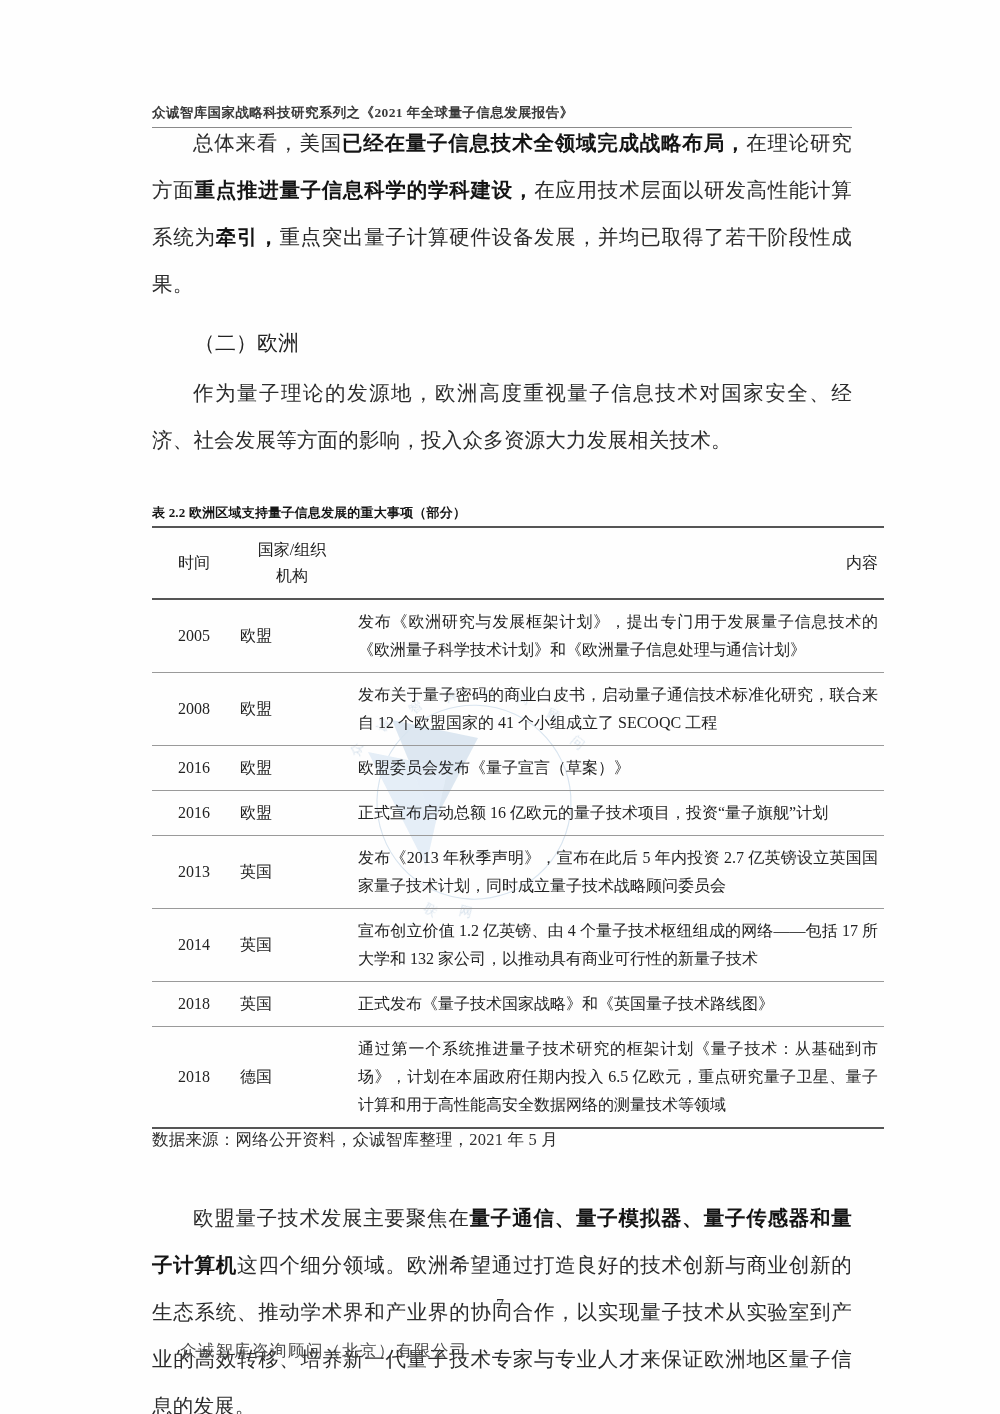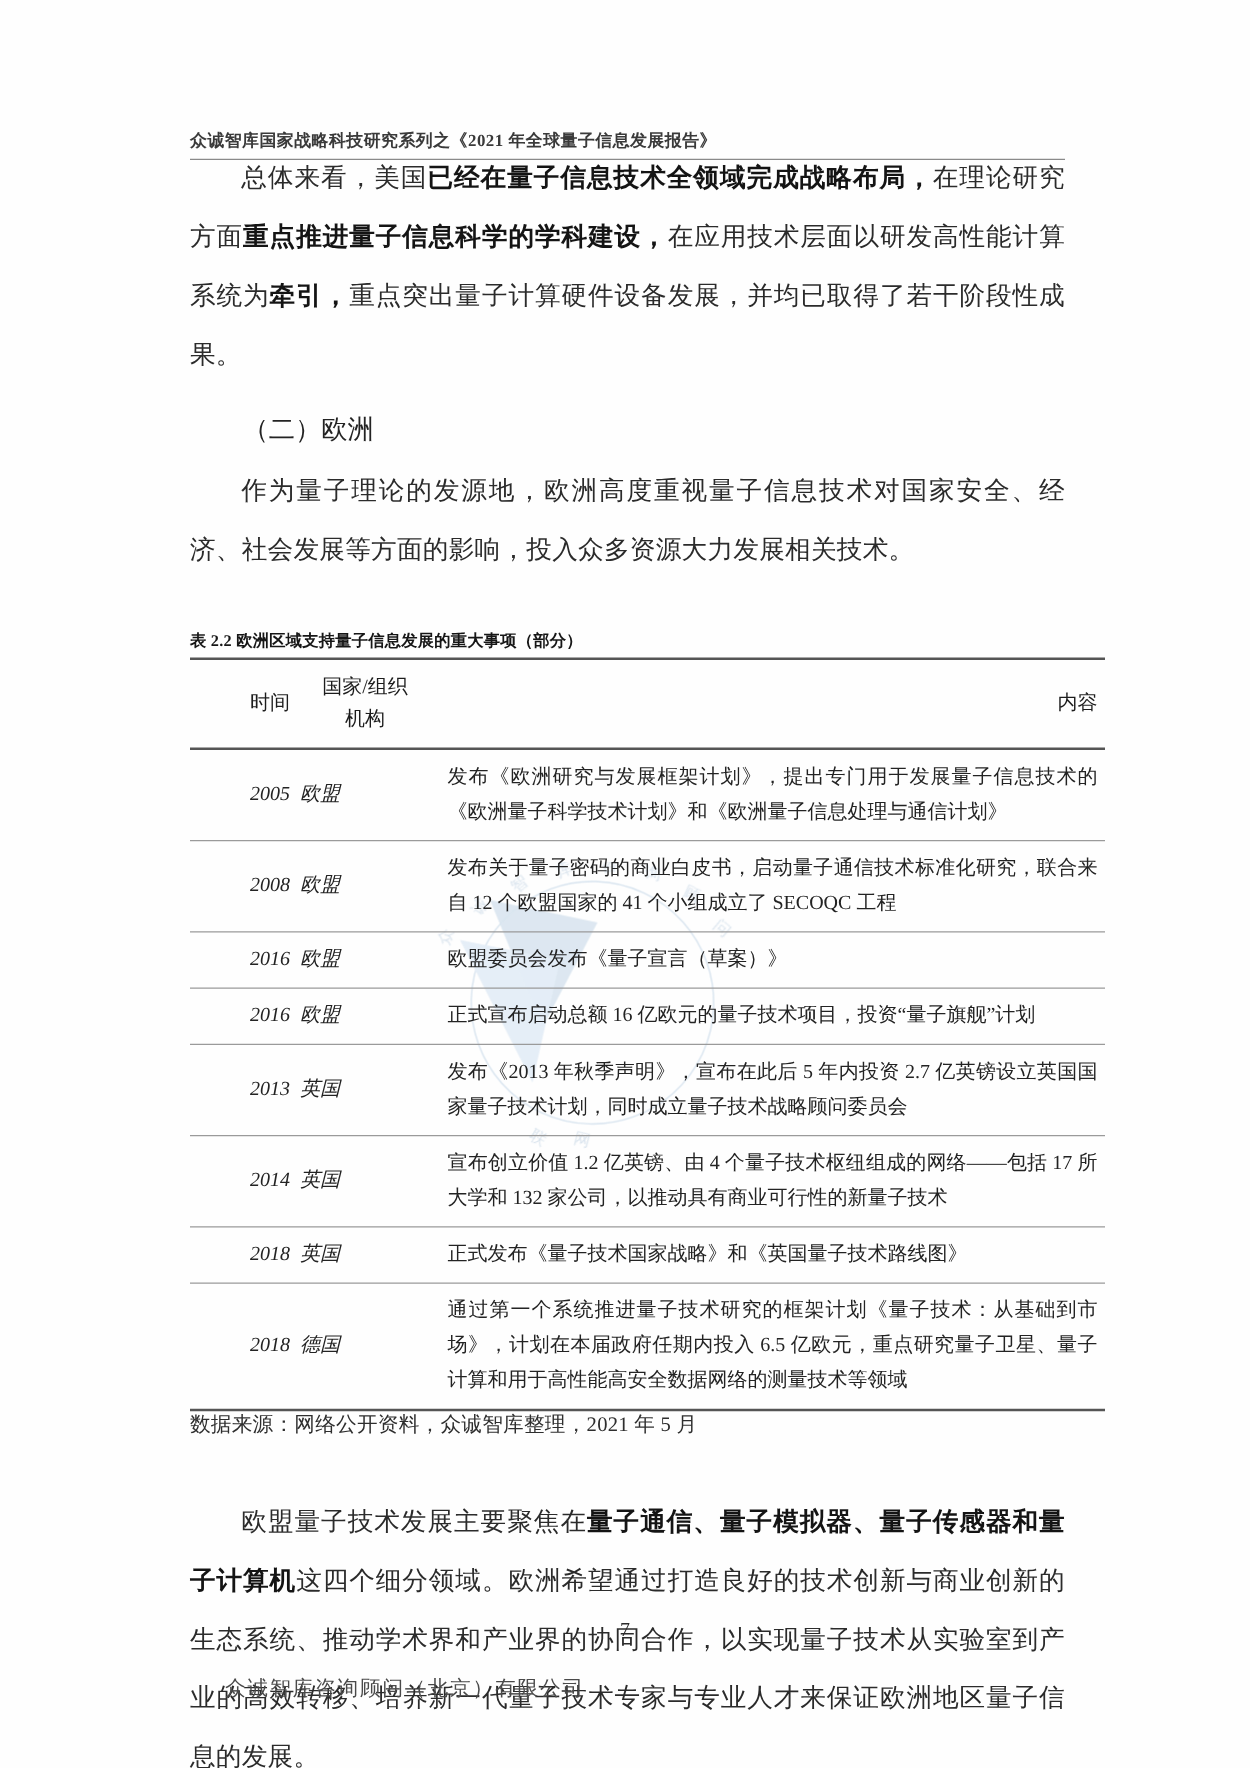--- a/index.html
+++ b/index.html
@@ -118,27 +118,26 @@
     border-bottom: 1.1px solid #9a9a9a;
     font-size: 16px;
     color: #232323;
     padding: 8px 4px;
     vertical-align: middle;
     line-height: 28px;
   }
   table.data-table tbody tr:last-child td {
     border-bottom: 2.2px solid #555;
   }
-  .col-time { width: 76px; text-align: right; margin-top: 44px; }
+  .col-time { width: 76px; text-align: center; margin-top: 44px; }
   .col-org  { width: 104px; }
   .col-body { width: 520px; text-align: justify; text-justify: inter-ideograph; padding-left: 10px !important; padding-right: 6px !important; }
 
   td.col-time, td.col-org {
     font-family: "Liberation Serif", "DejaVu Serif", serif;
-    font-style: italic;
   }
 
   .source-note {
     font-size: 16.5px;
     color: #2e2e2e;
     letter-spacing: 0.2px;
   }
 
   
   .page-number {

